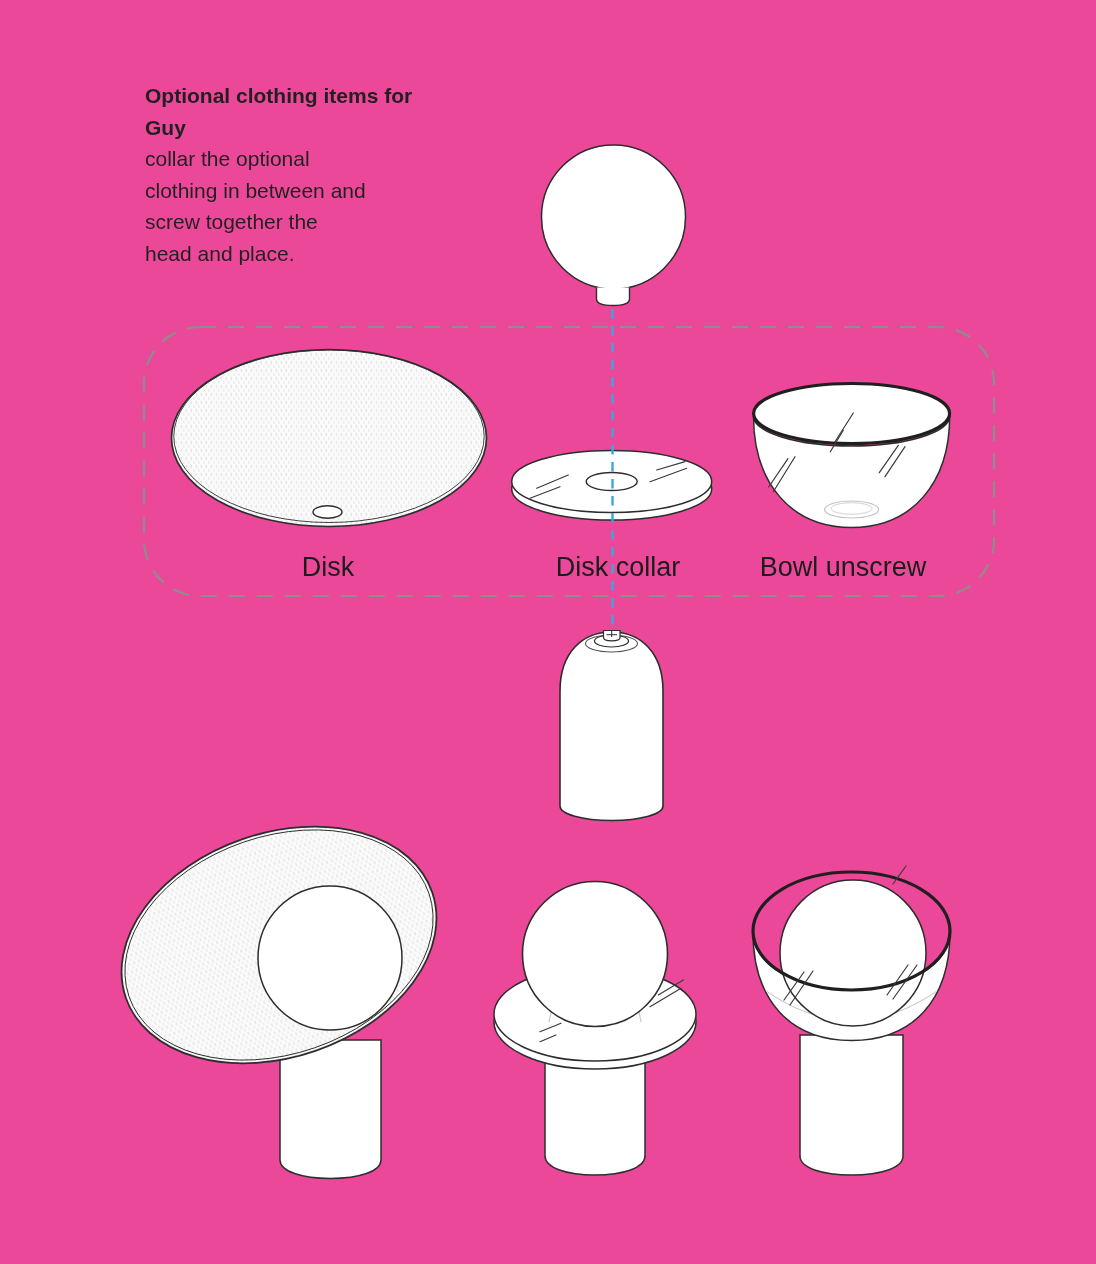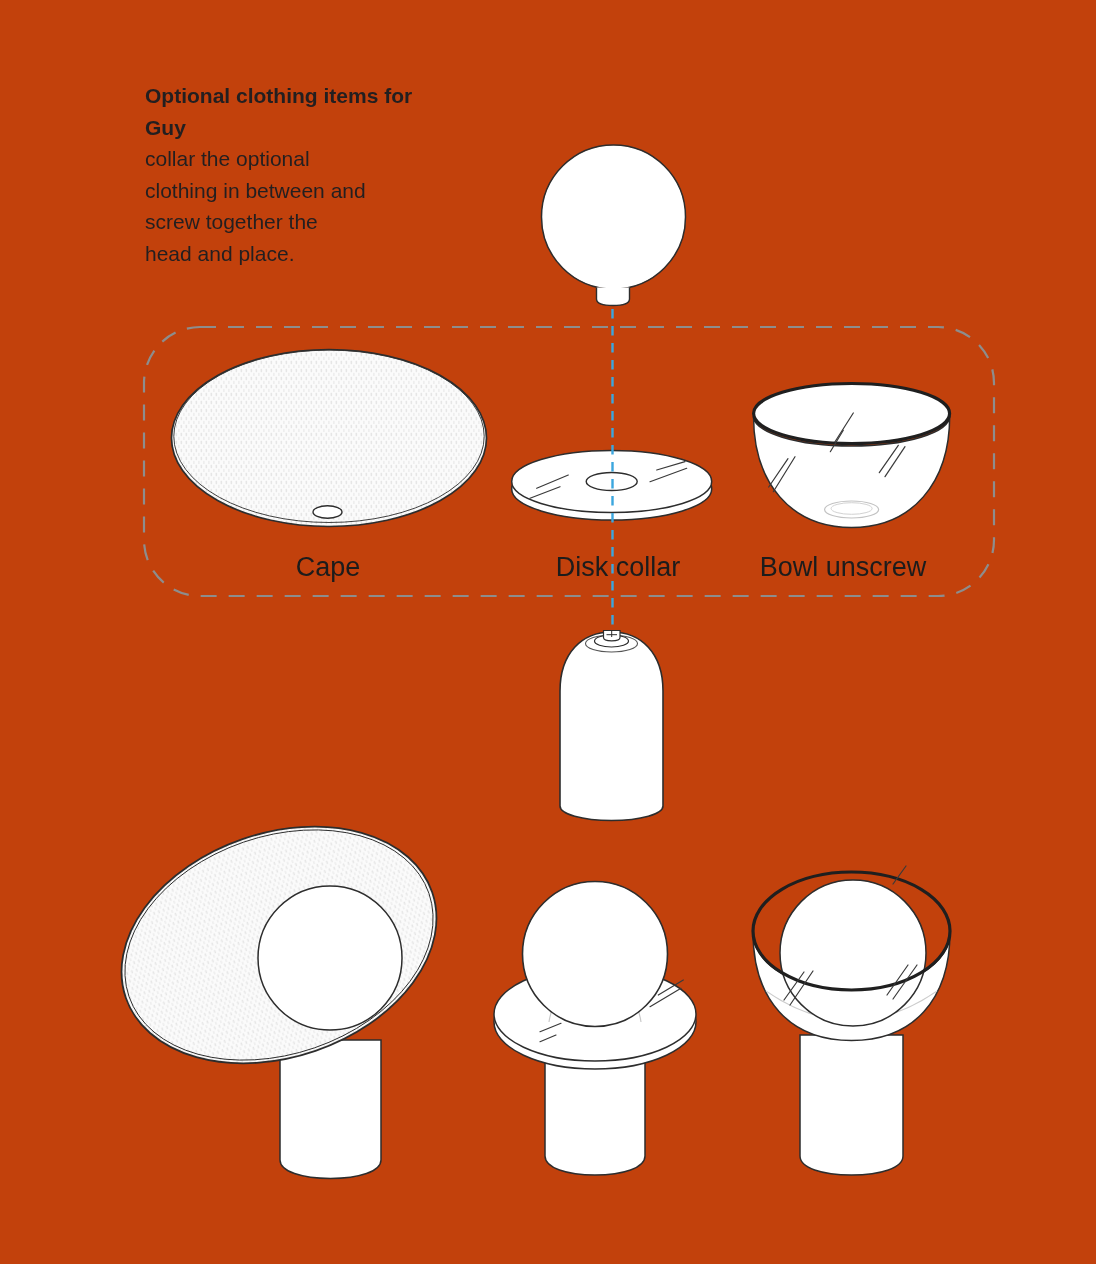--- a/index.html
+++ b/index.html
@@ -1,20 +1,20 @@
 <!DOCTYPE html>
 <html><head>
 <meta charset="utf-8">
 <style>
   html, body { margin: 0; padding: 0; background: #ffffff; }
   .page {
     position: relative;
     width: 1096px;
     height: 1264px;
-    background: #c2410c;
+    background: #ec4899;
     font-family: "Liberation Sans", sans-serif;
     overflow: hidden;
   }
   .diagram-svg { position: absolute; left: 0; top: 0; }
   .instructions {
     position: absolute;
     left: 145px;
     top: 80px;
     width: 300px;
     color: #231f20;
@@ -144,17 +144,17 @@
   </svg>
 
   <div class="instructions">
     <div class="title">Optional clothing items for Guy</div>
     <div>collar the optional</div>
     <div>clothing in between and</div>
     <div>screw together the</div>
     <div>head and place.</div>
   </div>
 
-  <div class="item-label label-cape">Cape</div>
+  <div class="item-label label-cape">Disk</div>
   <div class="item-label label-disk">Disk collar</div>
   <div class="item-label label-bowl">Bowl unscrew</div>
 
 </div>
 
 </body></html>

